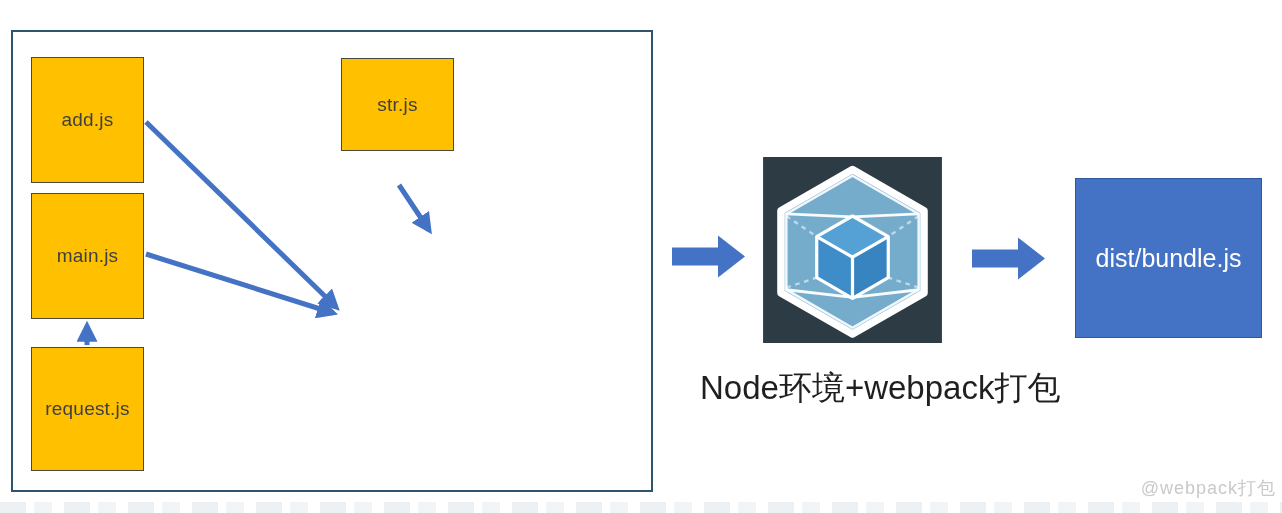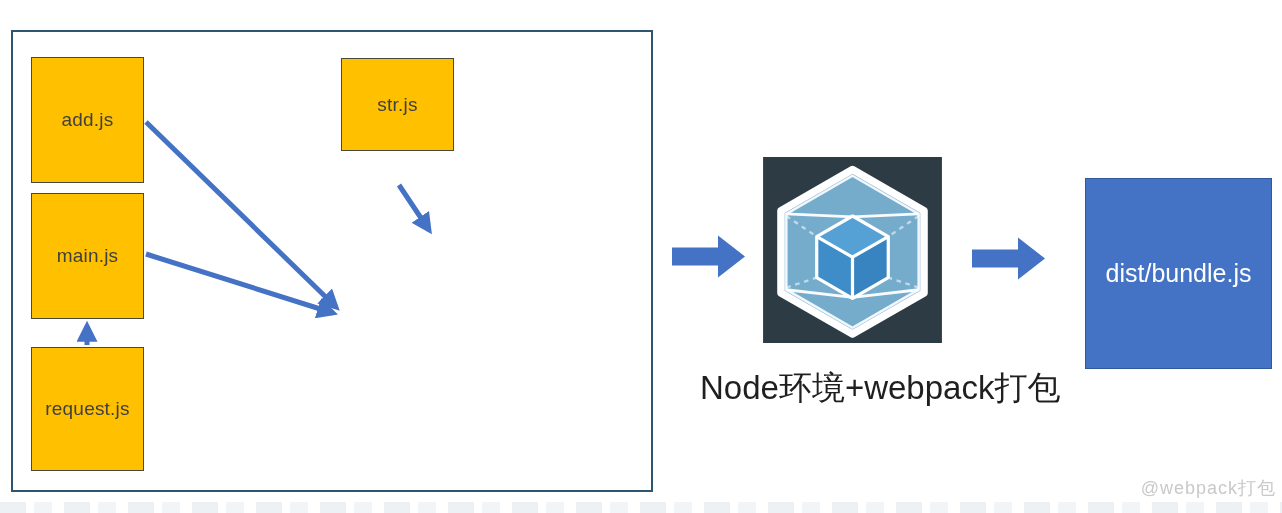--- a/index.html
+++ b/index.html
@@ -42,21 +42,21 @@
     background: #4472c4;
     border: 1px solid #30589c;
     color: #ffffff;
     font-size: 25px;
     display: flex;
     align-items: center;
     justify-content: center;
     box-sizing: border-box;
   }
   .bluebox.entry  { left: 342px;  top: 239px; width: 186px; height: 160px; }
-  .bluebox.output { left: 1075px; top: 178px; width: 187px; height: 191px; margin-left: 10px; }
+  .bluebox.output { left: 1075px; top: 178px; width: 187px; height: 160px; }
   
   .edges-overlay {
     position: absolute;
     left: 0; top: 0;
     width: 1282px; height: 513px;
     pointer-events: none;
   }
   
   .flow-arrow { position: absolute; width: 74px; height: 43px; }
   .flow-arrow.a1 { left: 672px; top: 235px; }

